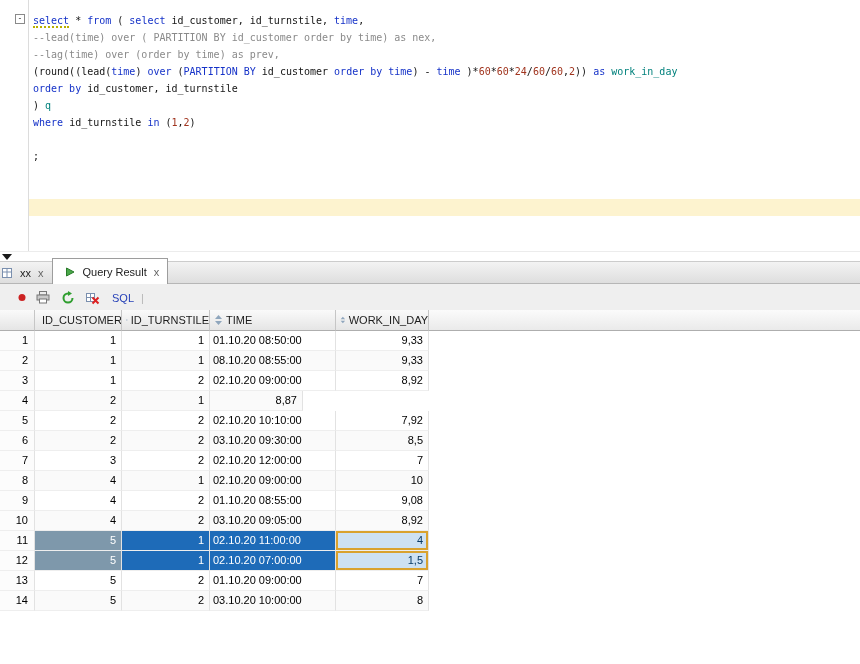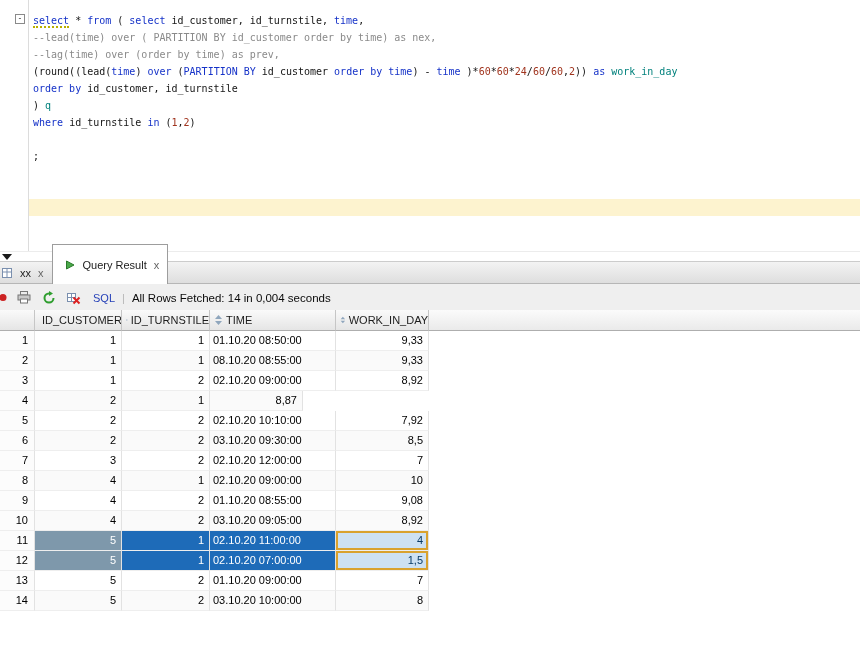--- a/index.html
+++ b/index.html
@@ -23,26 +23,26 @@
   .splitter { position:absolute; top:251px; left:0; width:860px; height:10px; background:#fff; border-top:1px solid #ececec; }
   .splitter .tri { position:absolute; left:2px; top:2px; width:0; height:0;
                    border-left:5px solid transparent; border-right:5px solid transparent; border-top:6px solid #1a1a1a; }
 
   
   .tabbar { position:absolute; top:261px; left:0; width:860px; height:23px;
             background:linear-gradient(#f3f3f3,#dedede); border-top:1px solid #cccccc;
             border-bottom:1px solid #b6b6b6; display:flex; align-items:flex-end; }
   .tab { display:flex; align-items:center; gap:4px; height:20px; padding:0 8px; font-size:11px; color:#222; }
   .tab.cut { margin-left:-10px; }
-  .tab.active { background:#fff; border:1px solid #9d9d9d; border-bottom:none; height:40px; margin-bottom:-1px; }
+  .tab.active { background:#fff; border:1px solid #9d9d9d; border-bottom:none; height:26px; margin-bottom:-1px; }
   .close { color:#666; font-size:11px; margin-left:3px; line-height:10px; }
 
   
   .toolbar { position:absolute; top:284px; left:0; width:860px; height:28px; background:#efefef;
-             border-bottom:1px solid #d8d8d8; display:flex; align-items:center; gap:7px; font-size:11px; }
+             border-bottom:1px solid #d8d8d8; display:flex; align-items:center; gap:7px; font-size:11px;padding-left:19px; }
   .tbicon { display:inline-flex; width:18px; justify-content:center; align-items:center; }
   .tbicon.cut { width:10px; margin-left:-2px; }
   .sql-label { color:#2742b8; margin-left:3px; }
   .tb-sep { color:#b5b5b5; }
   .status { color:#0a0a0a; font-size:11.5px; }
 
   
   .grid { position:absolute; top:310px; left:0; width:860px; bottom:0; background:#fff;
           display:flex; flex-direction:column; }
   .grid-header { display:flex; height:21px; flex:0 0 21px; }
@@ -142,21 +142,20 @@
     <span class="tbicon">
       <svg width="14" height="14" viewBox="0 0 14 14">
           <rect x="0.5" y="2.5" width="8" height="8" fill="#fff" stroke="#7a8fae"></rect>
           <line x1="0.5" y1="6.5" x2="8.5" y2="6.5" stroke="#7a8fae"></line>
           <line x1="4.5" y1="2.5" x2="4.5" y2="10.5" stroke="#7a8fae"></line>
           <path d="M6.5 6.5 L12.5 12.5 M12.5 6.5 L6.5 12.5" stroke="#d22" stroke-width="2"></path>
         </svg>
     </span>
     <span class="sql-label">SQL</span>
     <span class="tb-sep">|</span>
-    <span class="status">All Rows Fetched: 14 in 0,004 seconds</span>
   </div>
 
   <div class="grid">
     <div class="grid-header">
       <div class="hcell rownum"></div>
       <div class="hcell h0">
         <svg width="9" height="12" viewBox="0 0 9 12">
             <path d="M4.5 1 L8 5 L1 5 z" fill="#8fa6bd"></path>
             <path d="M4.5 11 L8 7 L1 7 z" fill="#8fa6bd"></path>
           </svg>

